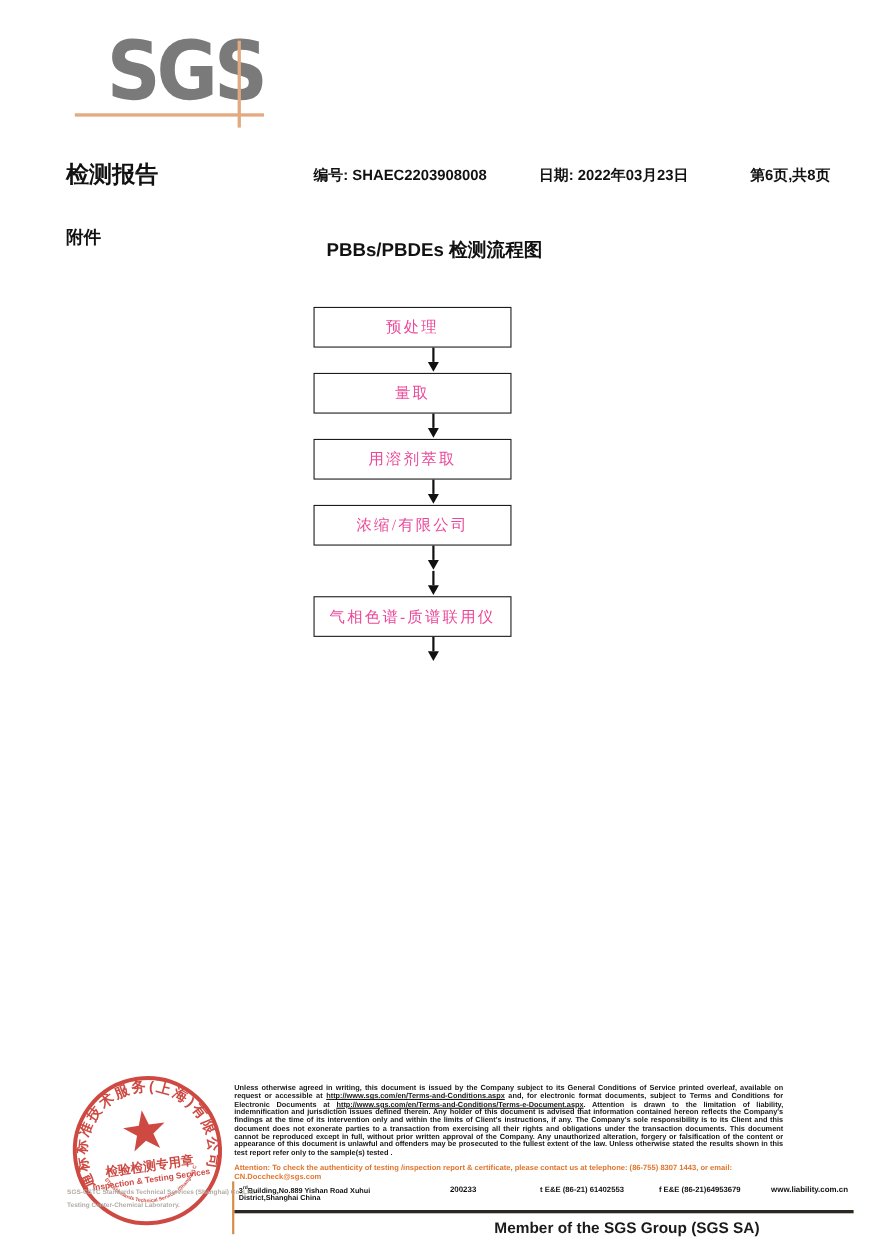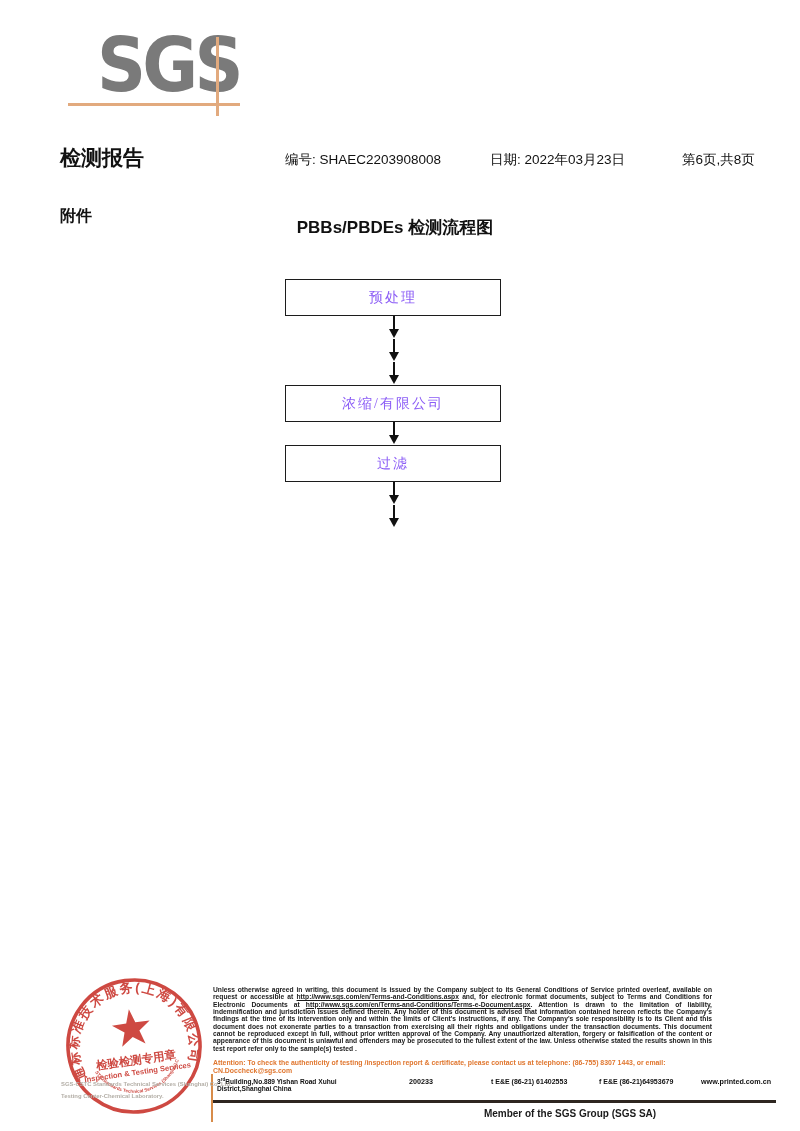--- a/index.html
+++ b/index.html
@@ -9,35 +9,35 @@
   
   .logo-text{position:absolute;left:97px;top:28px;font-family:"DejaVu Sans",sans-serif;
              font-weight:900;font-size:74px;line-height:1;color:#7a7a7a;letter-spacing:-4px;
              transform:scaleX(0.92);transform-origin:left top;}
   .logo-hline{position:absolute;left:68px;top:103px;width:172px;height:2.5px;background:#e2aa7e;}
   .logo-vline{position:absolute;left:216px;top:37px;width:2.5px;height:79px;background:#e2aa7e;}
 
   
   .doc-title{position:absolute;left:60px;top:144px;font-family:"Liberation Serif",serif;
              font-weight:bold;font-size:21px;}
-  .hline-item{position:absolute;top:151px;font-size:13.5px;font-weight:400;
+  .hline-item{position:absolute;top:151px;font-size:13.5px;font-weight:700;
               font-family:"Liberation Sans",sans-serif;}
   .report-no{left:285px;}
   .date-item{left:490px;}
   .pages-item{left:645px;margin-left:37px;}
   .attachment{position:absolute;left:60px;top:180px;font-family:"Liberation Serif",serif;
               font-weight:bold;font-size:16px;margin-top:26px;}
 
   
   .flow-title{position:absolute;left:240px;top:216px;width:310px;text-align:center;
               font-weight:bold;font-size:17px;}
   .flowchart{position:absolute;left:285px;top:279px;width:218px;}
-  .flow-box{box-sizing:border-box;width:216px;height:37px;border:1.6px solid #1c1c1c;
+  .flow-box{box-sizing:border-box;width:180px;height:37px;border:1.6px solid #1c1c1c;
             display:flex;align-items:center;justify-content:center;font-size:14px;
-            letter-spacing:2px;font-family:"Liberation Serif",serif;color:#8b5cf6;}
+            letter-spacing:2px;font-family:"Liberation Serif",serif;color:#ec4899;}
   .flow-arrow{height:23px;display:flex;flex-direction:column;align-items:center;justify-content:flex-start;}
   .flow-arrow .shaft{width:2.6px;height:13px;background:#111;}
   .flow-arrow .head{width:0;height:0;border-left:5.5px solid transparent;
                     border-right:5.5px solid transparent;border-top:9px solid #111;}
 
   
   .legal-block{position:absolute;left:213px;top:986px;width:499px;font-size:6.7px;
                line-height:7.35px;text-align:justify;font-weight:600;color:#1a1a1a;}
   .legal-block .url{text-decoration:underline;}
   .attention-block{position:absolute;left:213px;top:1059px;width:499px;font-size:6.9px;
@@ -48,21 +48,21 @@
   .addr-row .c2{width:82px;font-size:7.2px;font-weight:600;padding-left:46px;}
   .addr-row .c3{width:108px;font-size:7px;font-weight:600;}
   .addr-row .c4{width:102px;font-size:7px;font-weight:600;}
   .addr-row .c5{font-size:7.2px;font-weight:600;}
   .addr-row.cn .c1{font-size:8.6px;font-weight:bold;}
   .addr-row.cn .c2{font-size:8px;font-weight:bold;}
   sup{font-size:4.5px;}
   .footer-rule{position:absolute;left:213px;top:1100px;width:563px;height:2.5px;background:#2e2620;}
   .footer-vline{position:absolute;left:211px;top:1074px;width:2px;height:48px;background:#d88c4a;}
   .member-line{position:absolute;left:400px;top:1108px;width:340px;text-align:center;
-               font-size:10px;font-weight:bold;color:#1a1a1a;}
+               font-size:14px;font-weight:bold;color:#1a1a1a;}
 
   
   .stamp{position:absolute;left:59px;top:971px;width:150px;height:150px;
          transform:rotate(-8deg);z-index:1;opacity:0.9;}
   .company-lines{position:absolute;left:61px;top:1079px;z-index:2;color:#b3aea6;
                  font-size:5.9px;line-height:11.5px;font-weight:600;}
 </style>
 </head>
 <body>
 
@@ -84,38 +84,40 @@
   <div class="hline-item pages-item">第6页,共8页</div>
   <div class="attachment">附件</div>
 
   <div class="flow-title">PBBs/PBDEs 检测流程图</div>
   <div class="flowchart">
     <div class="flow-box">预处理</div>
     <div class="flow-arrow">
         <div class="shaft"></div>
         <div class="head"></div>
       </div>
+    <div class="flow-box">量取</div>
     <div class="flow-arrow">
         <div class="shaft"></div>
         <div class="head"></div>
       </div>
+    <div class="flow-box">用溶剂萃取</div>
     <div class="flow-arrow">
         <div class="shaft"></div>
         <div class="head"></div>
       </div>
     <div class="flow-box">浓缩/有限公司</div>
     <div class="flow-arrow">
         <div class="shaft"></div>
         <div class="head"></div>
       </div>
-    <div class="flow-box">过滤</div>
     <div class="flow-arrow">
         <div class="shaft"></div>
         <div class="head"></div>
       </div>
+    <div class="flow-box">气相色谱-质谱联用仪</div>
     <div class="flow-arrow">
         <div class="shaft"></div>
         <div class="head"></div>
       </div>
   </div>
 
   <svg class="stamp" viewBox="0 0 150 150">
     <defs>
       <path id="ringPath" d="M 22,95 A 56,56 0 1 1 128,95"></path>
       <path id="bottomPath" d="M 33,96 A 47,47 0 0 0 117,96"></path>
@@ -140,21 +142,21 @@
   <div class="legal-block"><span>Unless otherwise agreed in writing, this document is issued by the Company subject to its General Conditions of Service printed overleaf, available on request or accessible at </span><span class="url">http://www.sgs.com/en/Terms-and-Conditions.aspx</span><span> and, for electronic format documents, subject to Terms and Conditions for Electronic Documents at </span><span class="url">http://www.sgs.com/en/Terms-and-Conditions/Terms-e-Document.aspx</span><span>. Attention is drawn to the limitation of liability, indemnification and jurisdiction issues defined therein. Any holder of this document is advised that information contained hereon reflects the Company's findings at the time of its intervention only and within the limits of Client's instructions, if any. The Company's sole responsibility is to its Client and this document does not exonerate parties to a transaction from exercising all their rights and obligations under the transaction documents. This document cannot be reproduced except in full, without prior written approval of the Company. Any unauthorized alteration, forgery or falsification of the content or appearance of this document is unlawful and offenders may be prosecuted to the fullest extent of the law. Unless otherwise stated the results shown in this test report refer only to the sample(s) tested .</span></div>
 
   <div class="attention-block">Attention: To check the authenticity of testing /inspection report &amp; certificate, please contact us at telephone: (86-755) 8307 1443, or email: CN.Doccheck@sgs.com</div>
 
   <div class="address-block">
     <div class="addr-row">
       <span class="c1"><span>3</span><sup>rd</sup><span>Building,No.889 Yishan Road Xuhui District,Shanghai China</span></span>
       <span class="c2">200233</span>
       <span class="c3">t E&amp;E (86-21) 61402553</span>
       <span class="c4">f E&amp;E (86-21)64953679</span>
-      <span class="c5">www.printed.com.cn</span>
+      <span class="c5">www.liability.com.cn</span>
     </div>
   </div>
 
   <div class="footer-rule"></div>
   <div class="footer-vline"></div>
   <div class="member-line">Member of the SGS Group (SGS SA)</div>
 
 </div>
 
 </body></html>

